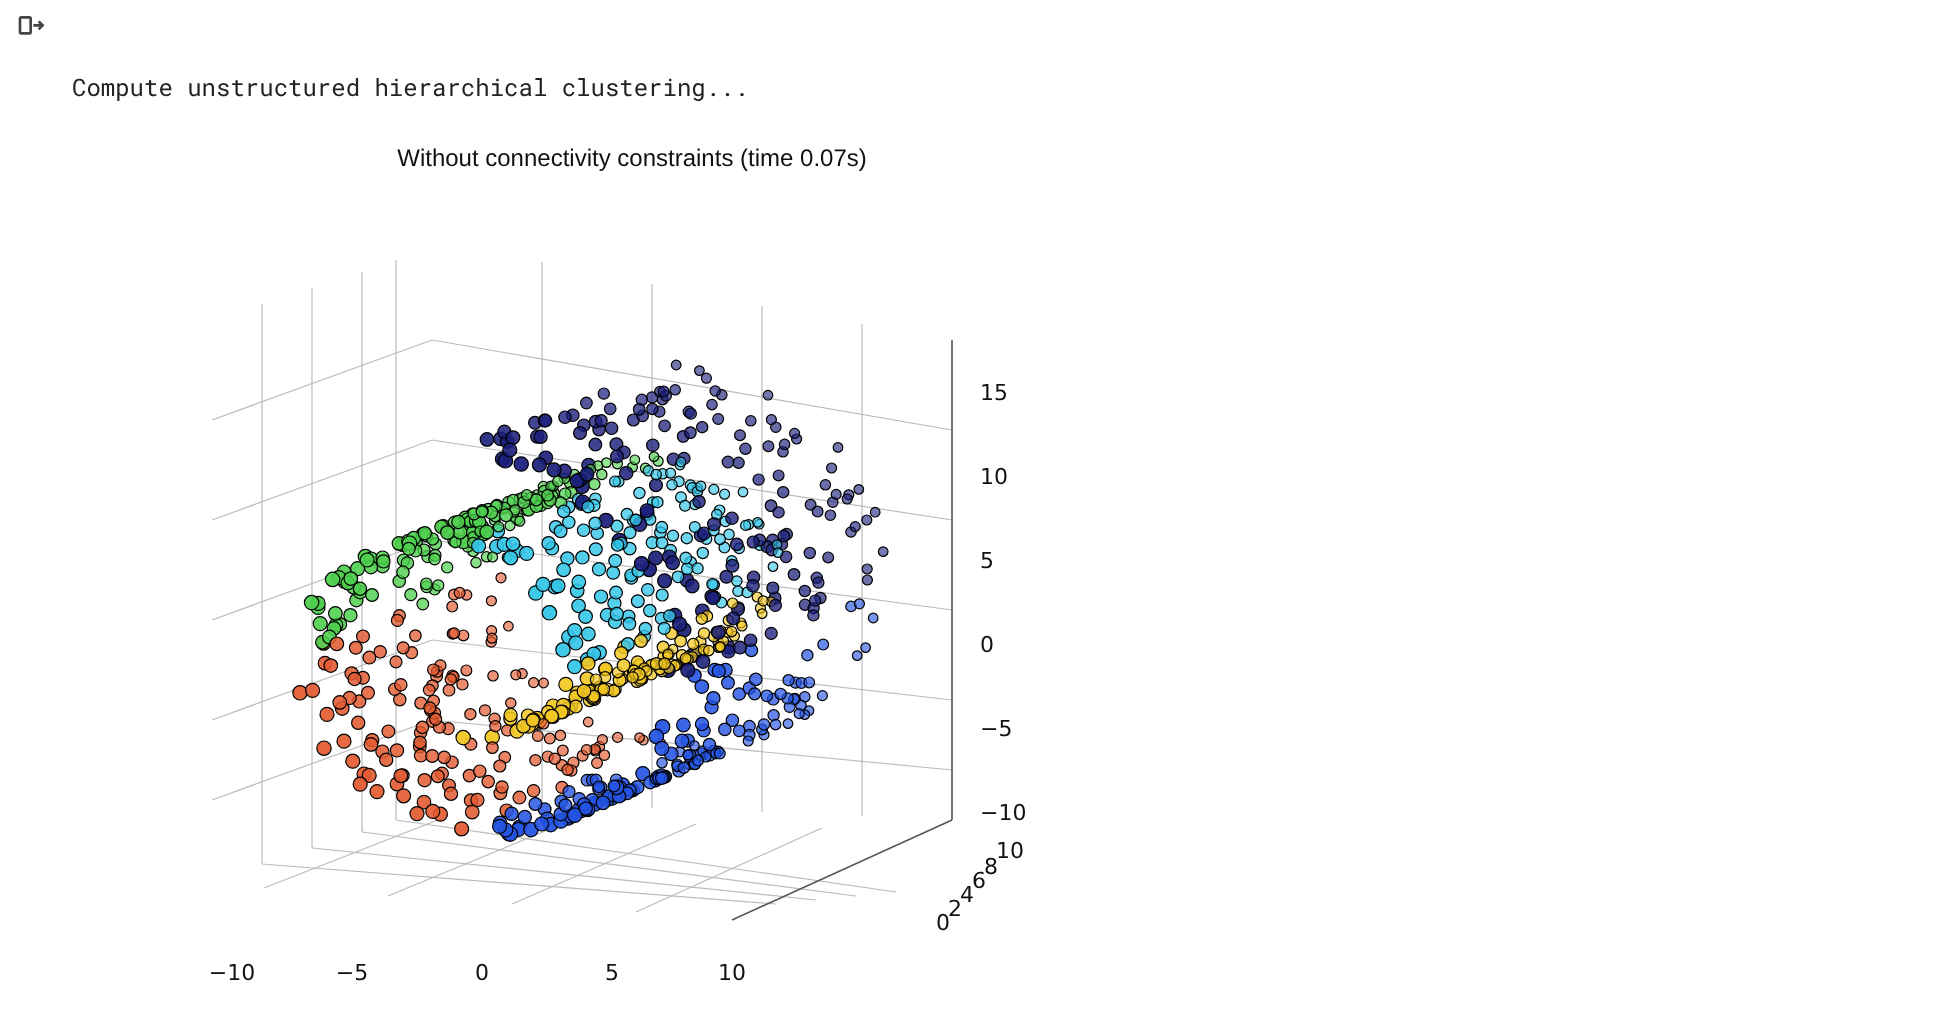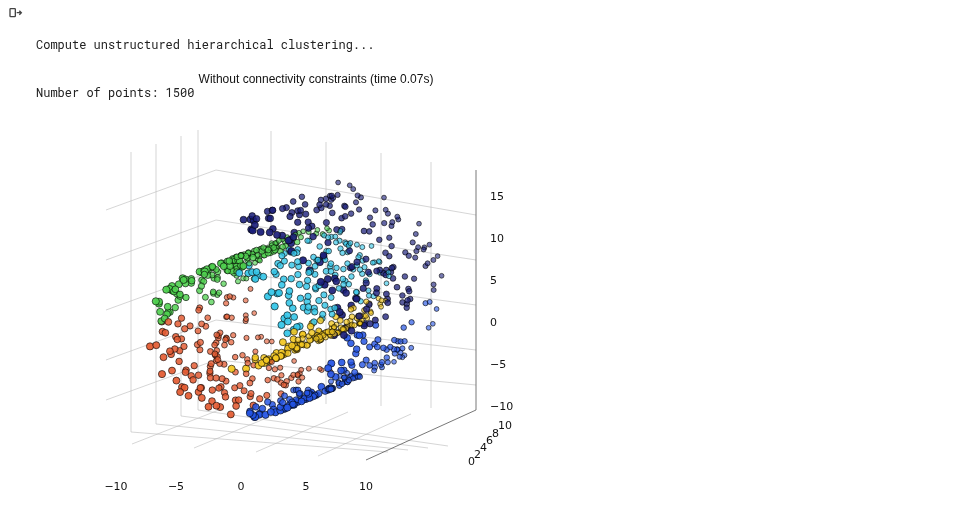--- a/index.html
+++ b/index.html
@@ -79,21 +79,20 @@
 
   <span class="gutter-icon">
     <svg width="16" height="16" viewBox="0 0 24 24" fill="none" stroke="currentColor" stroke-width="2">
       <rect x="3" y="4" width="8" height="12" rx="1"></rect>
       <path d="M13 10 h6 M17 7 l3 3 -3 3"></path>
     </svg>
   </span>
 
   <div class="stdout">
     <div>Compute unstructured hierarchical clustering...</div>
-    <div>Number of points: 1500</div>
   </div>
 
   <div class="plot-wrap">
     <div class="plot-title">Without connectivity constraints (time 0.07s)</div>
 
     <svg class="plot" viewBox="0 0 560 440">
 
       <g class="grid">
 
         <polygon points="70,100 180,60 180,340 70,380" fill="none"></polygon>

